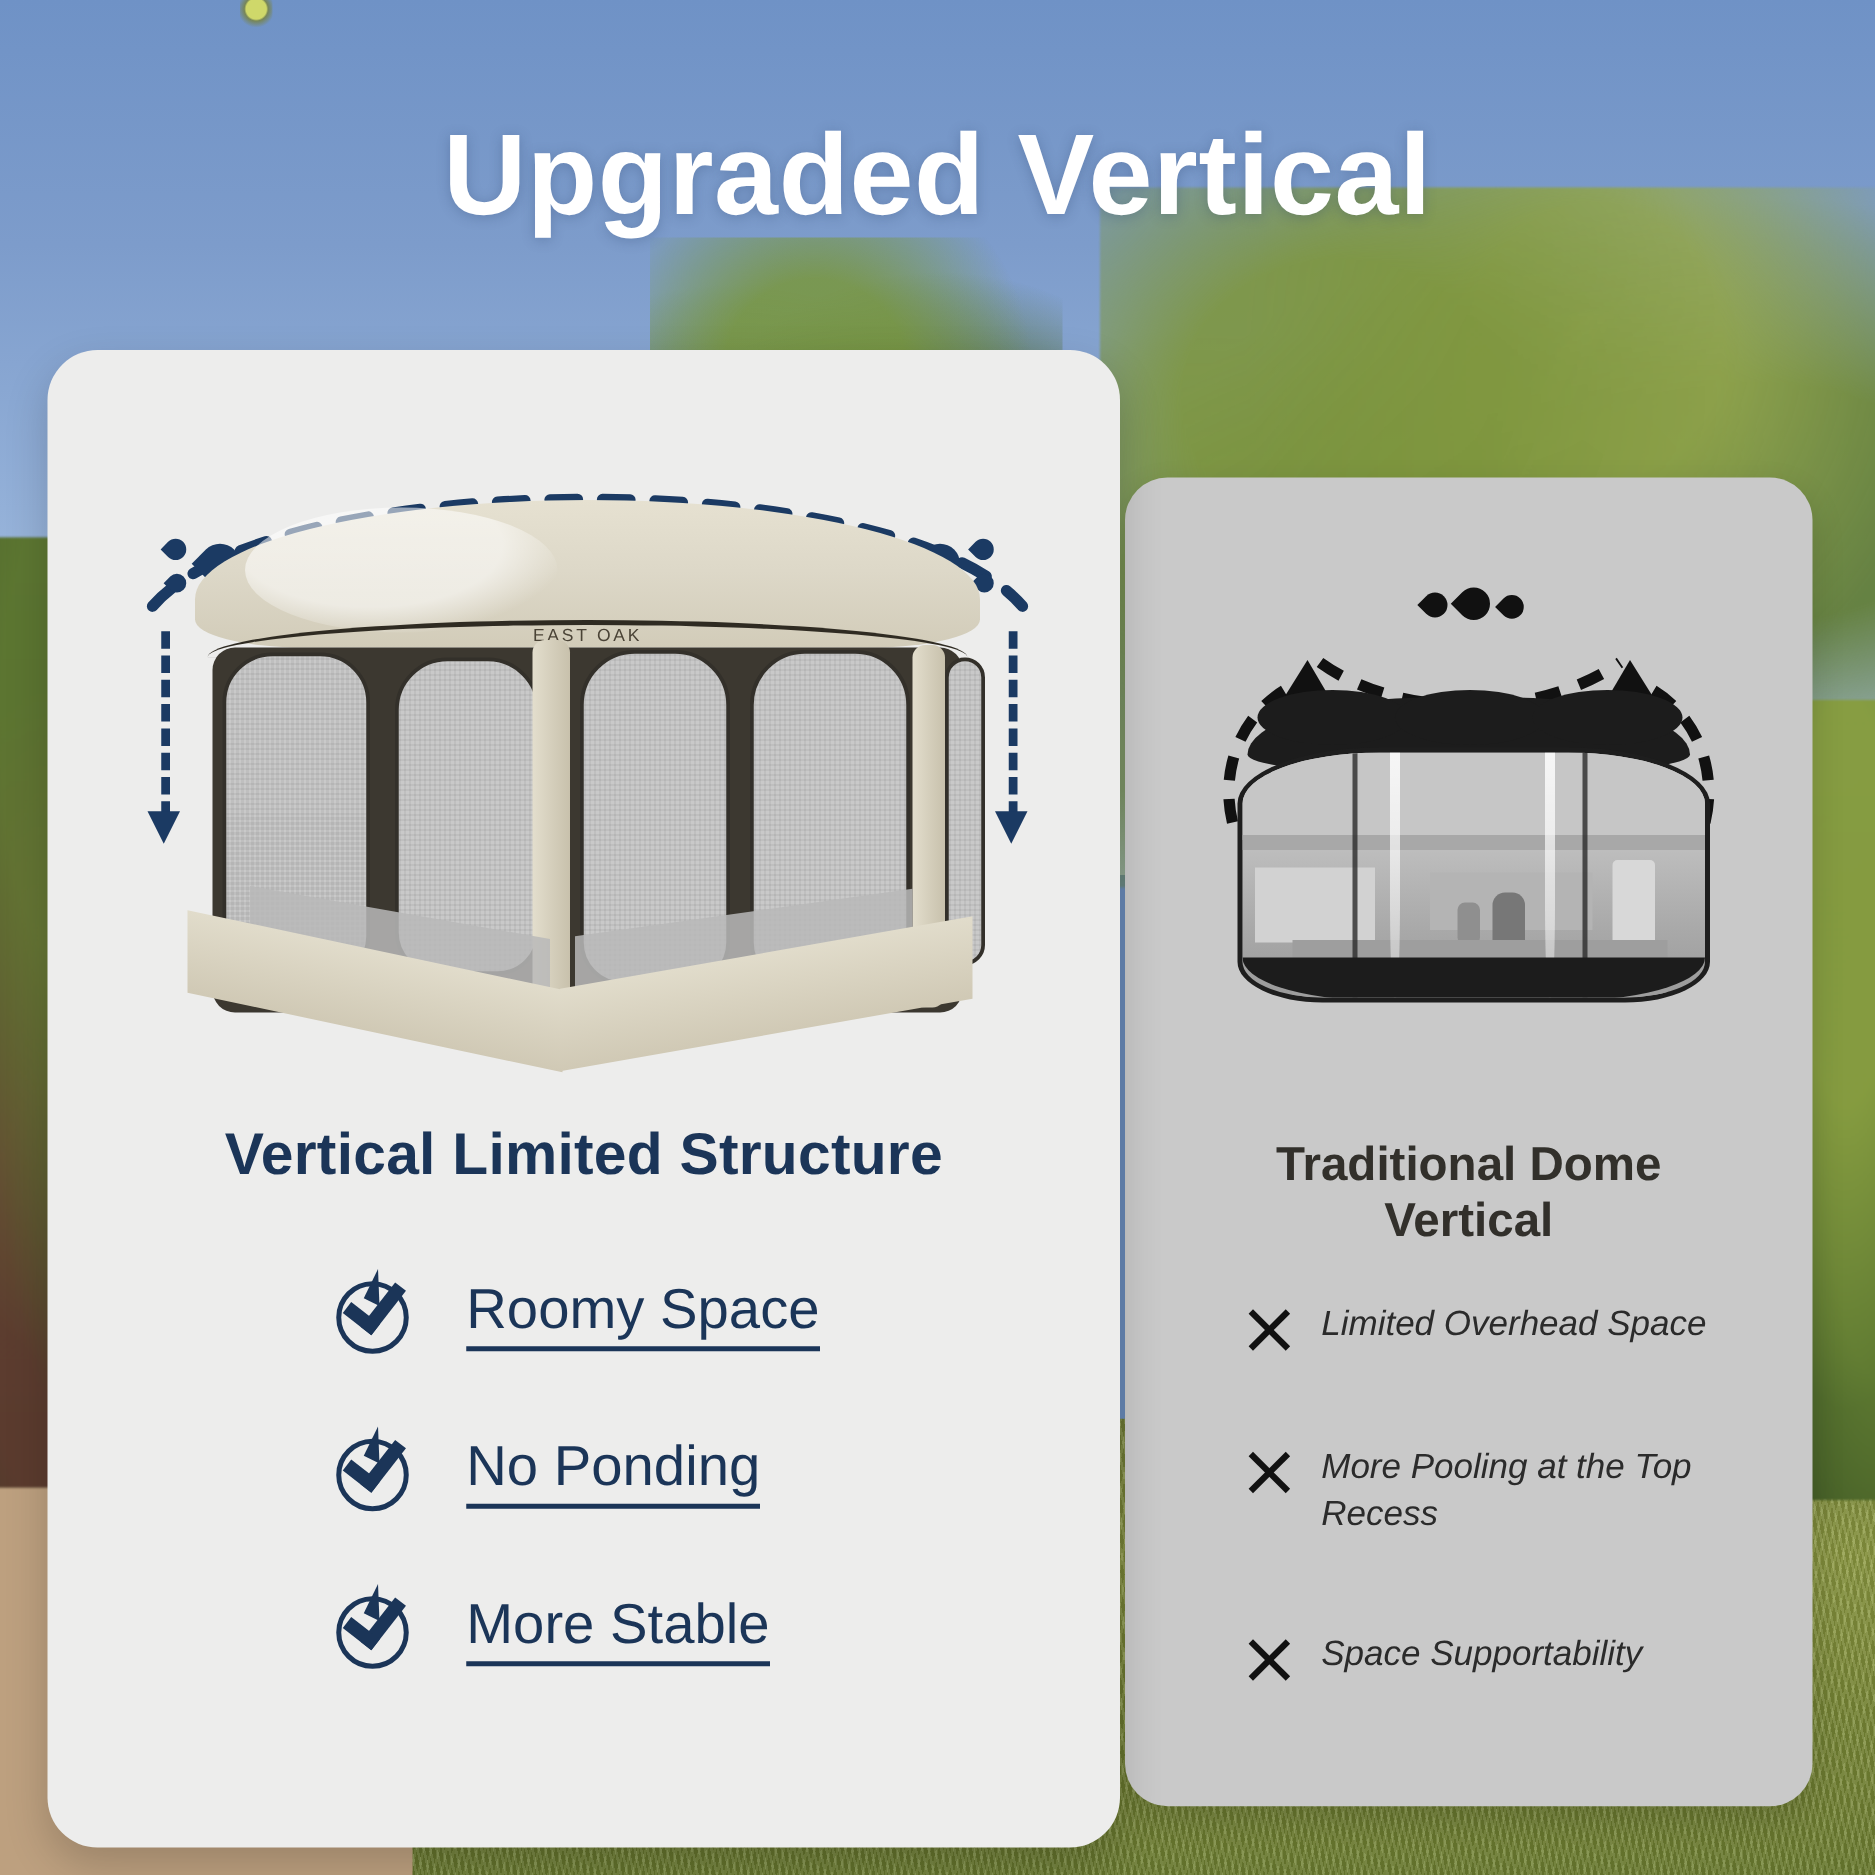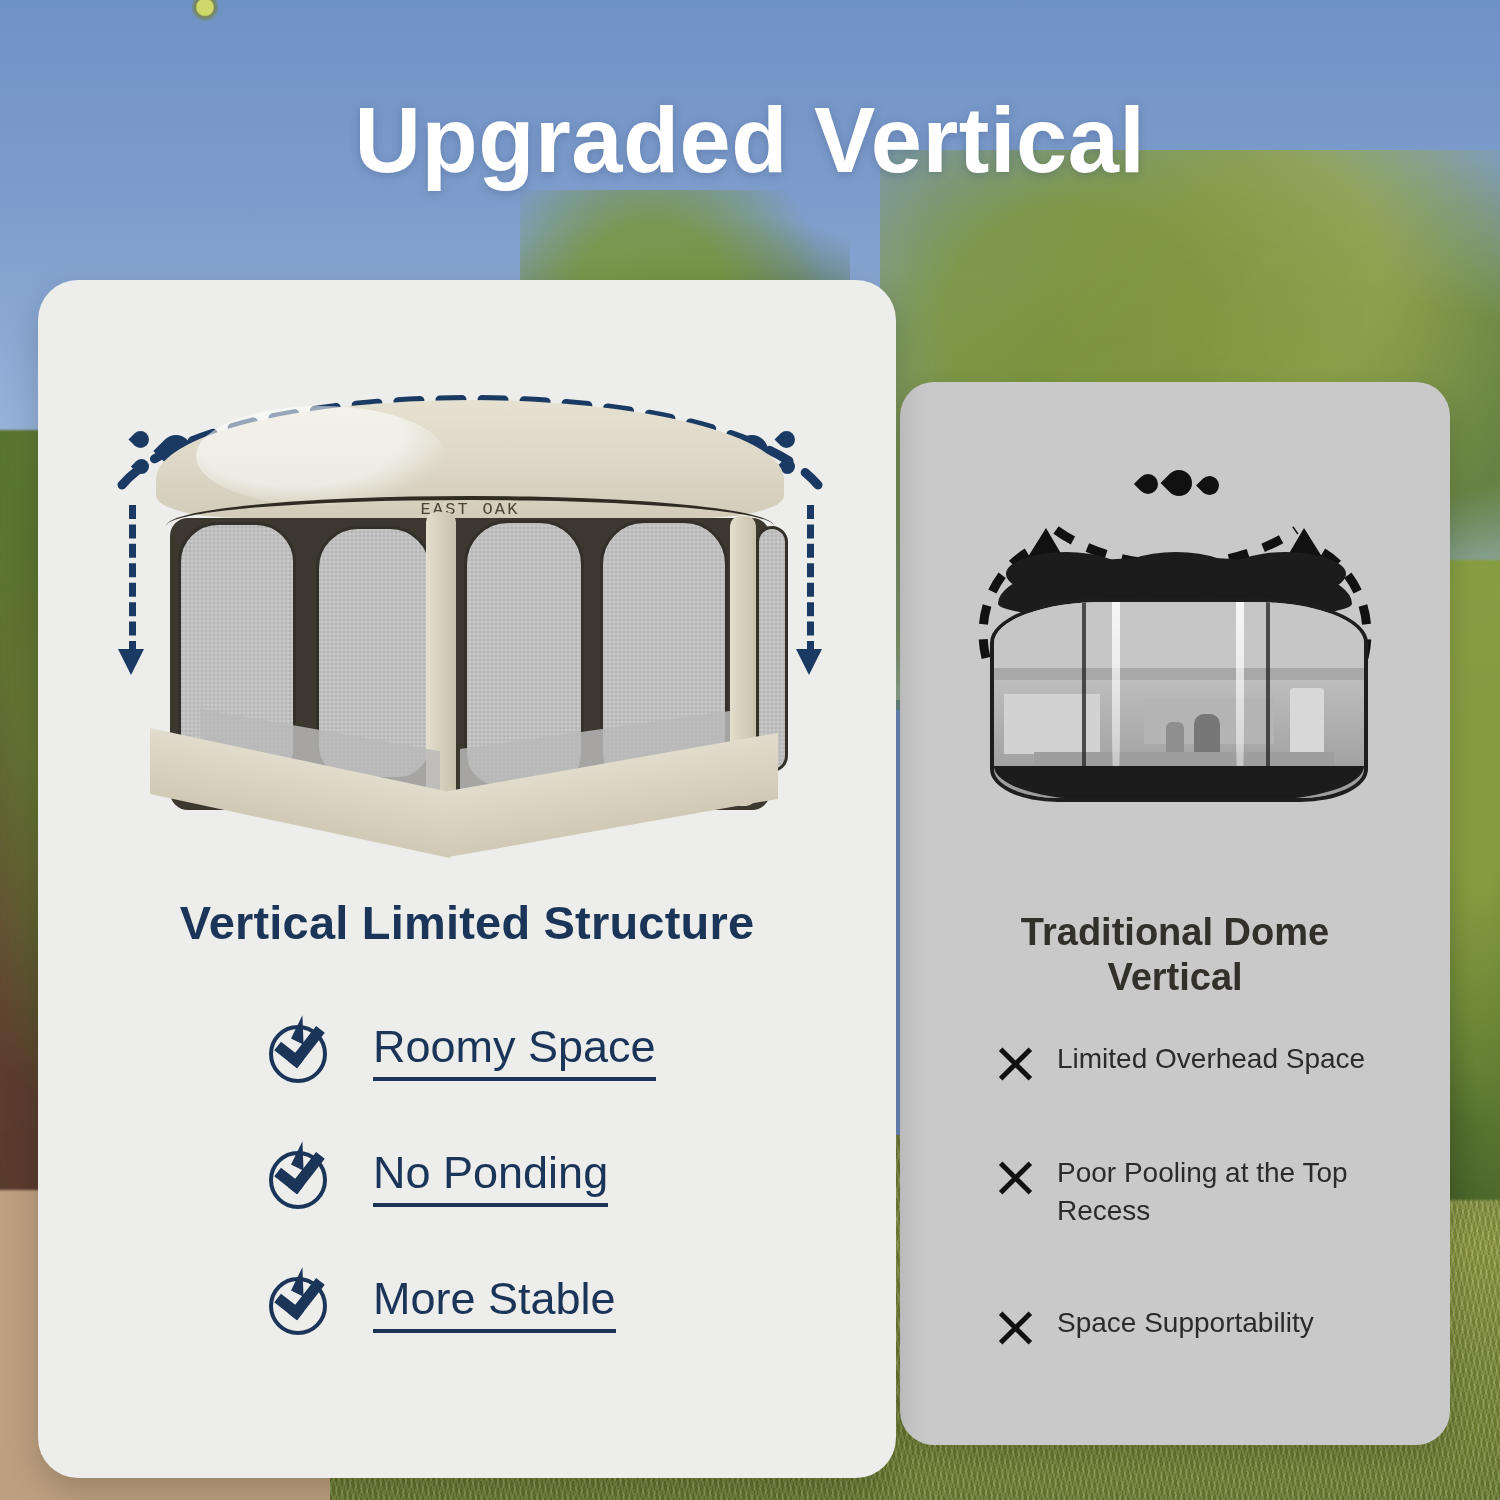--- a/index.html
+++ b/index.html
@@ -134,22 +134,22 @@
     background:linear-gradient(180deg,#e6e1d1 0%,#ddd8c8 48%,#d2ccb9 100%);
     border-radius:58% 58% 16% 16% / 78% 78% 22% 22%;
   }
   .canopy-shade{
     position:absolute;left:40px;top:6px;width:250px;height:100px;
     background:radial-gradient(ellipse at 40% 30%, rgba(255,255,255,.55) 0 50%, rgba(255,255,255,0) 75%);
     border-radius:60%;
   }
   .brand{
     position:absolute;left:0;top:0;width:680px;text-align:center;
-    top:100px;color:#4a4336;font-size:17px;letter-spacing:2.2px;
-    font-family:Liberation Mono, monospace;
+    top:100px;color:#4a4336;font-size:14px;letter-spacing:2.2px;
+    font-family:Liberation Sans, sans-serif;
   }
   .rim{
     position:absolute;left:36px;top:96px;width:608px;height:26px;
     border-top:4px solid #2f2b22;border-radius:50% 50% 0 0 / 100% 100% 0 0;
   }
   .wall{
     position:absolute;background:#423d30;border-radius:14px;
   }
   .mesh{
     position:absolute;background:
@@ -213,21 +213,21 @@
   }
   .feat-label{
     position:absolute;left:108px;top:6px;color:#1b3558;font-size:45px;
     border-bottom:4px solid #1b3558;padding-bottom:4px;white-space:nowrap;
   }
 
   .h-right{
     position:absolute;left:900px;top:910px;width:550px;text-align:center;
     color:#32302b;font-weight:bold;font-size:38px;line-height:1.18;
   }
-  .list-right{position:absolute;left:995px;top:1040px;width:420px;}
+  .list-right{position:absolute;left:995px;top:1040px;width:420px;font-style:italic;}
   .nfeat{position:relative;margin-bottom:58px;}
   .xmark{position:absolute;left:0;top:4px;width:40px;height:40px;}
   .xmark i{position:absolute;left:18px;top:-1px;width:5px;height:42px;background:#111;}
   .xmark i:first-child{transform:rotate(45deg);}
   .xmark i:last-child{transform:rotate(-45deg);}
   .nfeat-label{
     position:absolute;left:62px;top:0;width:358px;color:#2b2b2b;font-size:28px;line-height:1.35;
   }
 </style>
 </head>
@@ -401,21 +401,21 @@
           <i></i>
         </div>
       <div class="nfeat-label">Limited Overhead Space</div>
     </div>
 
     <div class="nfeat" style="height:92px;">
       <div class="xmark">
           <i></i>
           <i></i>
         </div>
-      <div class="nfeat-label">Poor Pooling at the Top Recess</div>
+      <div class="nfeat-label">More Pooling at the Top Recess</div>
     </div>
 
     <div class="nfeat" style="height:56px;">
       <div class="xmark">
           <i></i>
           <i></i>
         </div>
       <div class="nfeat-label">Space Supportability</div>
     </div>
   </div>

